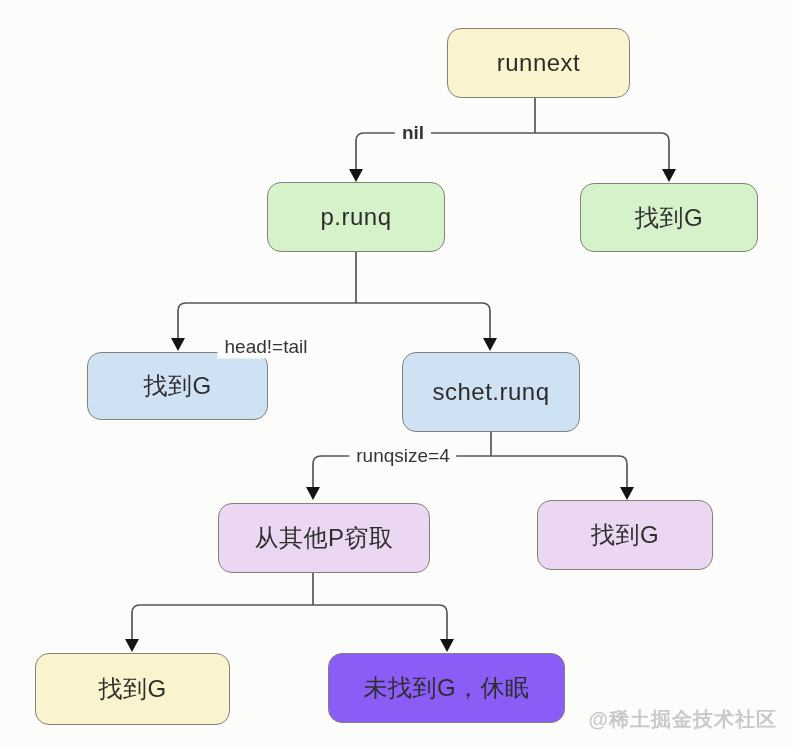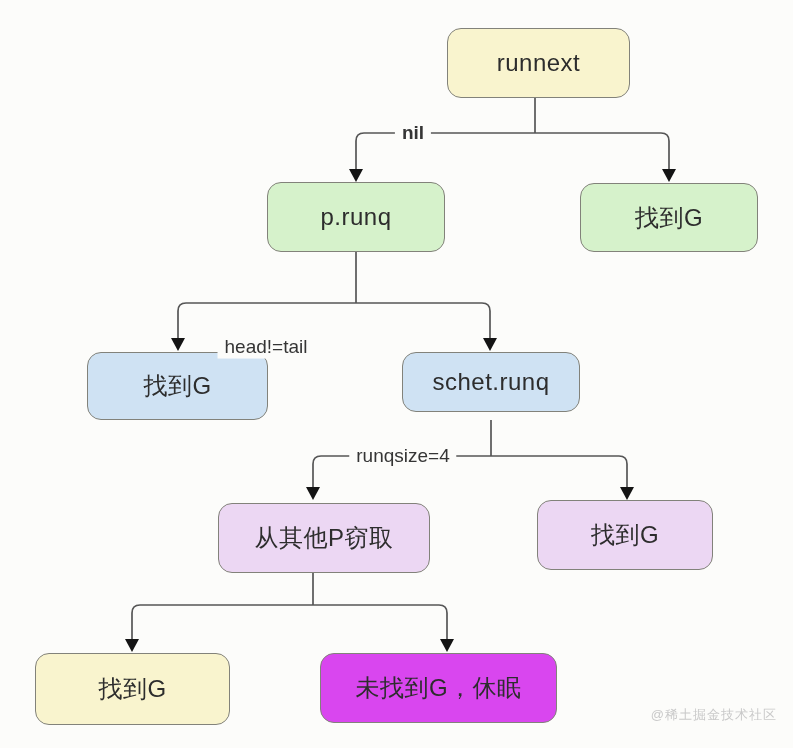--- a/index.html
+++ b/index.html
@@ -39,23 +39,24 @@
     padding: 1px 7px;
     font-size: 19px;
     color: #353535;
     white-space: nowrap;
     line-height: 1.1;
   }
   .watermark {
     position: absolute;
     right: 16px;
     top: 706px;
-    font-size: 13px;
+    font-size: 20px;
     color: #c9c9c9;
     letter-spacing: 1px;
+    font-weight: bold;
   }
 </style>
 </head>
 <body>
 
 <div id="canvas">
 
   <svg class="edges" viewBox="0 0 793 748" xmlns="http://www.w3.org/2000/svg">
     <g fill="none" stroke="#565656" stroke-width="1.7">
 
@@ -88,29 +89,29 @@
   </svg>
 
   <div class="node" style="left: 267px; top: 182px; width: 178px; height: 70px; background: rgb(214, 242, 203);">p.runq</div>
 
   <div class="node" style="left: 447px; top: 28px; width: 183px; height: 70px; background: rgb(249, 244, 206);">runnext</div>
 
   <div class="node" style="left: 580px; top: 183px; width: 178px; height: 69px; background: rgb(214, 242, 203);">找到G</div>
 
   <div class="node" style="left: 87px; top: 352px; width: 181px; height: 68px; background: rgb(207, 226, 243);">找到G</div>
 
-  <div class="node" style="left: 402px; top: 352px; width: 178px; height: 60px; background: rgb(207, 226, 243);">schet.runq</div>
+  <div class="node" style="left: 402px; top: 352px; width: 178px; height: 80px; background: rgb(207, 226, 243);">schet.runq</div>
 
   <div class="node" style="left: 218px; top: 503px; width: 212px; height: 70px; background: rgb(236, 215, 243);">从其他P窃取</div>
 
   <div class="node" style="left: 537px; top: 500px; width: 176px; height: 70px; background: rgb(236, 215, 243);">找到G</div>
 
   <div class="node" style="left: 35px; top: 653px; width: 195px; height: 72px; background: rgb(249, 244, 206);">找到G</div>
 
-  <div class="node" style="left: 320px; top: 653px; width: 237px; height: 70px; background: #d946ef;">未找到G，休眠</div>
+  <div class="node" style="left: 328px; top: 653px; width: 237px; height: 70px; background: #8b5cf6;">未找到G，休眠</div>
 
   <div class="edge-label" style="left:413px; top:133px;font-weight:bold;">nil</div>
 
   <div class="edge-label" style="left:266px; top:303px;margin-top:44px;">head!=tail</div>
 
   <div class="edge-label" style="left:403px; top:456px;">runqsize=4</div>
 
   <div class="watermark">@稀土掘金技术社区</div>
 
 </div>

